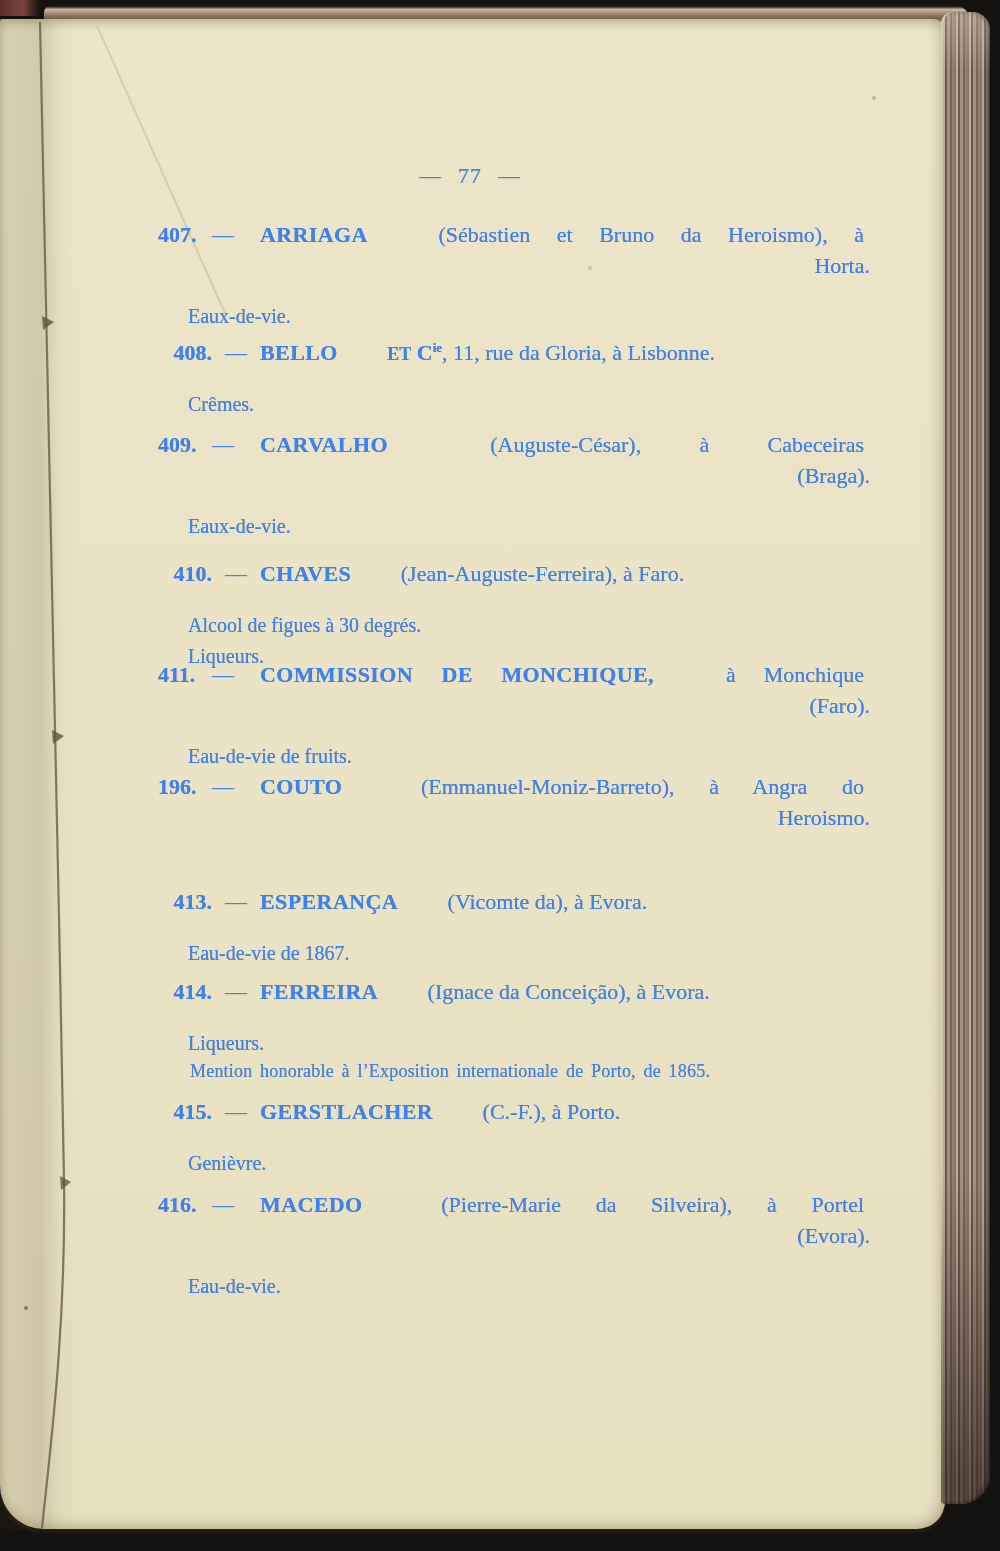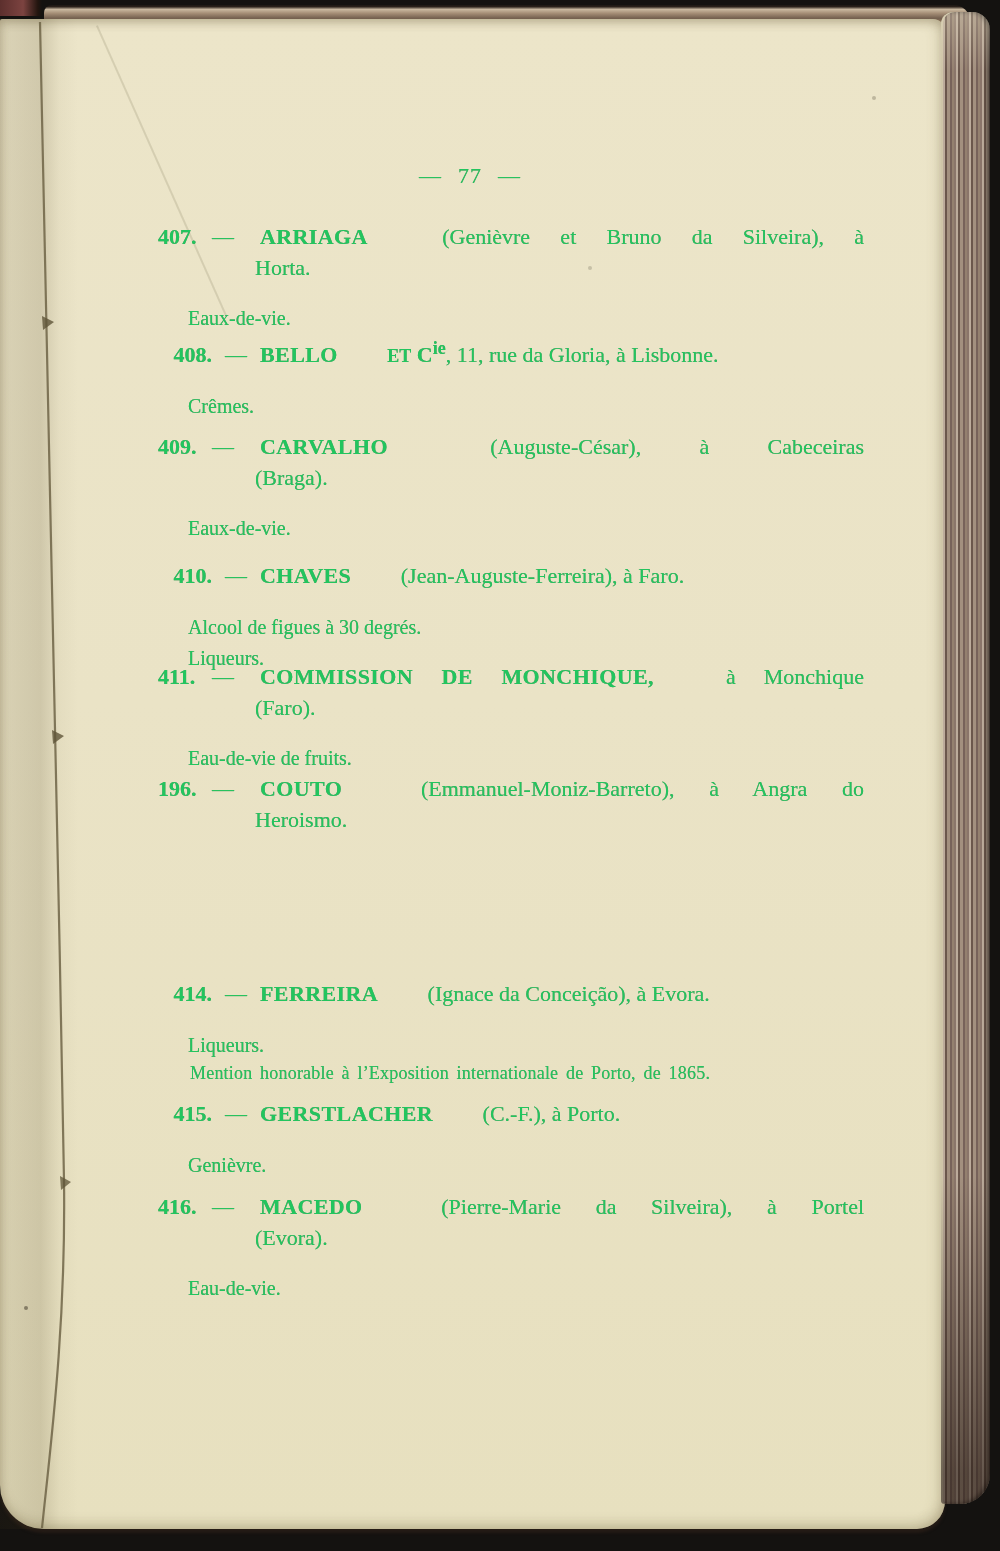--- a/index.html
+++ b/index.html
@@ -27,35 +27,35 @@
          box-shadow:inset 2px 0 0 #cfc5a8, inset -3px 0 4px rgba(0,0,0,.55);}
   .right-stack::after{content:"";position:absolute;inset:0;border-radius:inherit;
          background:linear-gradient(180deg,rgba(236,229,201,.30) 0%,rgba(0,0,0,0) 4% 78%,rgba(33,22,16,.55) 98%);}
   .gutter-shadow{position:absolute;left:0;top:19px;width:78px;height:1510px;
          background:linear-gradient(90deg,rgba(74,62,30,.10) 0%,rgba(74,62,30,.17) 52%,rgba(74,62,30,.04) 76%,rgba(74,62,30,0) 100%);}
   .gutter-svg{position:absolute;left:0;top:0;}
   .crease{position:absolute;left:96px;top:26px;width:1.5px;height:318px;
          background:rgba(94,85,58,.16);transform:rotate(-24deg);transform-origin:top left;}
   .speck{position:absolute;width:4px;height:4px;border-radius:50%;background:rgba(70,62,45,.55);}
   
-  .ink{color:#22c55e;text-shadow:0 0 .4px rgba(62,56,46,.55);}
+  .ink{color:#3b82f6;text-shadow:0 0 .4px rgba(62,56,46,.55);}
   .pg-head{position:absolute;top:163px;left:30px;width:880px;text-align:center;
            font-size:22px;letter-spacing:1px;}
   .pg-head .gap{display:inline-block;width:16px;}
   .entry{position:absolute;left:158px;width:712px;}
   .h1,.h2{font-size:22px;line-height:30px;}
   .h1{white-space:nowrap;}
   .h1.fill{white-space:normal;width:706px;text-align:justify;text-align-last:justify;}
-  .h2{padding-left:97px;}
+  .h2{padding-left:97px;text-align:right;}
   .num{display:inline-block;width:54px;font-weight:bold;text-align:right;}
   .dash{display:inline-block;width:48px;text-align:center;}
   .nm{font-weight:bold;letter-spacing:.4px;margin-top:20px;}
   .et{font-weight:bold;font-size:18px;margin-left:44px;}
   .cc{font-weight:bold;}
-  .sup{font-weight:bold;font-size:18px;vertical-align:super;}
+  .sup{font-weight:bold;font-size:13px;vertical-align:super;}
   .prod{font-size:20px;line-height:31px;padding-left:30px;}
   .prod.first{margin-top:20px;}
   .mention{font-size:18px;padding-left:32px;margin-top:2px;
            word-spacing:3px;letter-spacing:.2px;}
   .h2:empty,.prod:empty,.mention:empty{display:none;}
 </style>
 </head>
 <body>
 
 <div class="scene">
@@ -71,21 +71,21 @@
     <path d="M60,1176 l11,6 l-10,8 z" fill="#5f5538" opacity="0.75"></path>
   </svg>
   <div class="crease"></div>
   <div class="speck" style="left:24px;top:1306px;"></div>
   <div class="speck" style="left:872px;top:96px;opacity:.5;"></div>
   <div class="speck" style="left:588px;top:266px;opacity:.4;"></div>
 
   <div class="pg-head ink"><span>—</span><span class="gap"></span><span>77</span><span class="gap"></span><span>—</span></div>
 
   <div class="entry ink" style="top:215px">
-    <div class="h1 fill"><span class="num">407.</span><span class="dash">—</span><span class="nm">ARRIAGA</span> <span class="et"></span> <span class="cc"></span><span class="sup"></span><span>(Genièvre et Bruno da Silveira), à</span></div>
+    <div class="h1 fill"><span class="num">407.</span><span class="dash">—</span><span class="nm">ARRIAGA</span> <span class="et"></span> <span class="cc"></span><span class="sup"></span><span>(Sébastien et Bruno da Heroismo), à</span></div>
     <div class="h2">Horta.</div>
     <div class="prod first">Eaux-de-vie.</div>
 
   </div>
 
   <div class="entry ink" style="top:333px">
     <div class="h1"><span class="num">408.</span><span class="dash">—</span><span class="nm">BELLO</span> <span class="et">ET</span> <span class="cc">C</span><span class="sup">ie</span><span>, 11, rue da Gloria, à Lisbonne.</span></div>
 
     <div class="prod first">Crêmes.</div>
 
@@ -112,20 +112,26 @@
     <div class="prod first">Eau-de-vie de fruits.</div>
 
   </div>
 
   <div class="entry ink" style="top:767px">
     <div class="h1 fill"><span class="num">196.</span><span class="dash">—</span><span class="nm">COUTO</span> <span class="et"></span> <span class="cc"></span><span class="sup"></span><span>(Emmanuel-Moniz-Barreto), à Angra do</span></div>
     <div class="h2">Heroismo.</div>
 
   </div>
 
+  <div class="entry ink" style="top:882px">
+    <div class="h1"><span class="num">413.</span><span class="dash">—</span><span class="nm">ESPERANÇA</span> <span class="et"></span> <span class="cc"></span><span class="sup"></span><span>(Vicomte da), à Evora.</span></div>
+
+    <div class="prod first">Eau-de-vie de 1867.</div>
+
+  </div>
 
   <div class="entry ink" style="top:972px">
     <div class="h1"><span class="num">414.</span><span class="dash">—</span><span class="nm">FERREIRA</span> <span class="et"></span> <span class="cc"></span><span class="sup"></span><span>(Ignace da Conceição), à Evora.</span></div>
 
     <div class="prod first">Liqueurs.</div>
 
     <div class="mention">Mention honorable à l’Exposition internationale de Porto, de 1865.</div>
   </div>
 
   <div class="entry ink" style="top:1092px">

